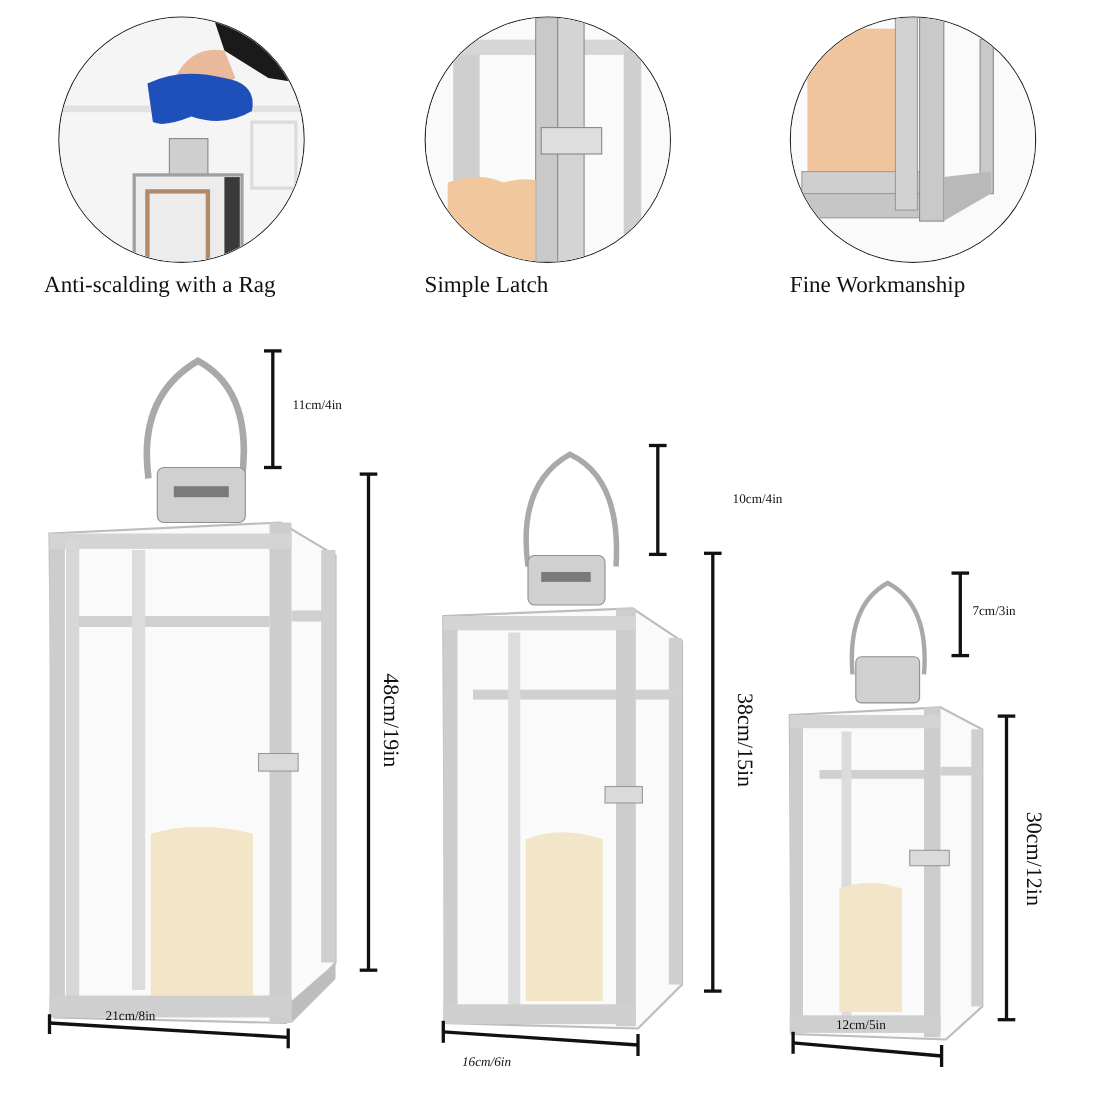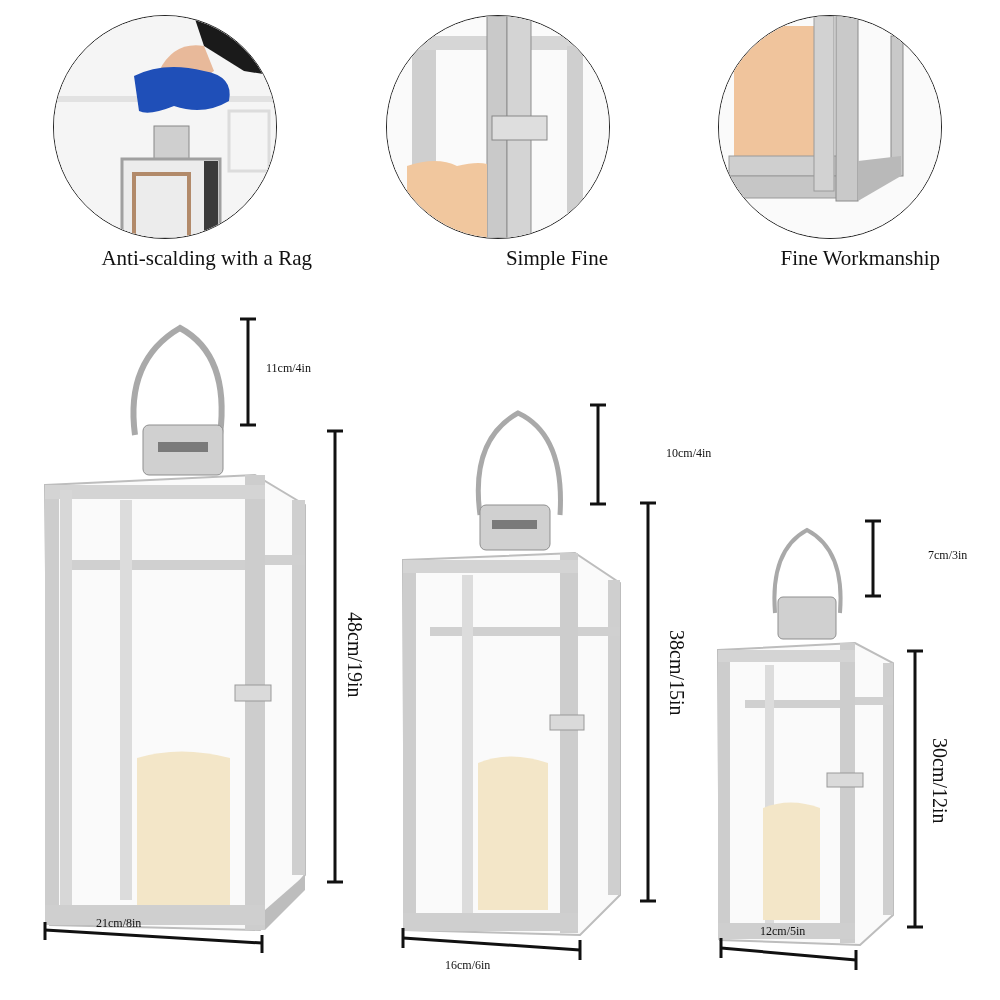--- a/index.html
+++ b/index.html
@@ -1,19 +1,19 @@
 <!DOCTYPE html>
 <html><head>
 <meta charset="utf-8">
 <style>
   html, body { margin:0; padding:0; background:#ffffff; }
   body { width:1000px; height:1000px; position:relative; overflow:hidden;
          font-family:"Liberation Serif","DejaVu Serif",serif; color:#111; }
   .circle { position:absolute; border-radius:50%; border:1.5px solid #222; overflow:hidden; background:#f4f4f4; }
-  .caption { position:absolute; font-size:21px; text-align:right; white-space:nowrap; }
+  .caption { position:absolute; font-size:21px; text-align:left; white-space:nowrap; }
   .dimtext { position:absolute; font-size:12px; white-space:nowrap; }
   .vtext { position:absolute; font-size:20px; white-space:nowrap; transform-origin:left top; transform:rotate(90deg); }
   svg { position:absolute; overflow:visible; }
 </style>
 </head>
 <body>
 
 <div class="circle" style="left:53px;top:15px;width:222px;height:222px;">
   <svg width="222" height="222" style="left:0;top:0">
     <rect x="0" y="0" width="222" height="222" fill="#f5f5f5"></rect>
@@ -35,21 +35,21 @@
     <rect x="0" y="0" width="222" height="222" fill="#fafafa"></rect>
     <rect x="25" y="30" width="24" height="170" fill="#cfcfcf"></rect>
     <rect x="25" y="20" width="190" height="14" fill="#d6d6d6"></rect>
     <rect x="100" y="0" width="20" height="222" fill="#c9c9c9" stroke="#8d8d8d"></rect>
     <rect x="120" y="0" width="24" height="222" fill="#d4d4d4" stroke="#8d8d8d"></rect>
     <rect x="180" y="30" width="16" height="170" fill="#cfcfcf"></rect>
     <rect x="105" y="100" width="55" height="24" fill="#dedede" stroke="#888"></rect>
     <path d="M20 150 Q50 140 70 150 Q90 145 100 148 L100 222 L20 222 Z" fill="#f1c79e"></path>
   </svg>
 </div>
-<div class="caption" style="left:386px;top:246px;width:222px;">Simple Fine</div>
+<div class="caption" style="left:386px;top:246px;width:222px;">Simple Latch</div>
 
 <div class="circle" style="left:718px;top:15px;width:222px;height:222px;">
   <svg width="222" height="222" style="left:0;top:0">
     <rect x="0" y="0" width="222" height="222" fill="#fafafa"></rect>
     <rect x="15" y="10" width="80" height="135" fill="#f0c49c"></rect>
     <rect x="10" y="140" width="110" height="20" fill="#cfcfcf" stroke="#9a9a9a"></rect>
     <rect x="10" y="160" width="125" height="22" fill="#c6c6c6" stroke="#9a9a9a"></rect>
     <rect x="95" y="0" width="20" height="175" fill="#d2d2d2" stroke="#9a9a9a"></rect>
     <rect x="117" y="0" width="22" height="185" fill="#c9c9c9" stroke="#8a8a8a"></rect>
     <rect x="172" y="20" width="12" height="140" fill="#c9c9c9" stroke="#8a8a8a"></rect>
@@ -143,28 +143,28 @@
   <line x1="2" y1="1" x2="18" y2="1" stroke="#111" stroke-width="3"></line>
   <line x1="2" y1="399" x2="18" y2="399" stroke="#111" stroke-width="3"></line>
 </svg>
 <div class="vtext" style="left:688px;top:630px;">38cm/15in</div>
 
 <svg width="185" height="35" style="left:400px;top:930px;">
   <line x1="3" y1="8" x2="180" y2="20" stroke="#111" stroke-width="3"></line>
   <line x1="3" y1="-2" x2="3" y2="18" stroke="#111" stroke-width="3"></line>
   <line x1="180" y1="10" x2="180" y2="30" stroke="#111" stroke-width="3"></line>
 </svg>
-<div class="dimtext" style="left:445px;top:958px;">16cm/6in</div>
+<div class="dimtext" style="left:420px;top:958px;font-style:italic;">16cm/6in</div>
 
 <svg width="20" height="78" style="left:863px;top:520px;">
   <line x1="10" y1="1" x2="10" y2="76" stroke="#111" stroke-width="3"></line>
   <line x1="2" y1="1" x2="18" y2="1" stroke="#111" stroke-width="3"></line>
   <line x1="2" y1="76" x2="18" y2="76" stroke="#111" stroke-width="3"></line>
 </svg>
-<div class="dimtext" style="left:884px;top:548px;margin-left:44px;">7cm/3in</div>
+<div class="dimtext" style="left:884px;top:548px;">7cm/3in</div>
 
 <svg width="20" height="280" style="left:905px;top:650px;">
   <line x1="10" y1="1" x2="10" y2="277" stroke="#111" stroke-width="3"></line>
   <line x1="2" y1="1" x2="18" y2="1" stroke="#111" stroke-width="3"></line>
   <line x1="2" y1="277" x2="18" y2="277" stroke="#111" stroke-width="3"></line>
 </svg>
 <div class="vtext" style="left:951px;top:738px;">30cm/12in</div>
 
 <svg width="145" height="35" style="left:718px;top:940px;">
   <line x1="3" y1="8" x2="138" y2="20" stroke="#111" stroke-width="3"></line>

